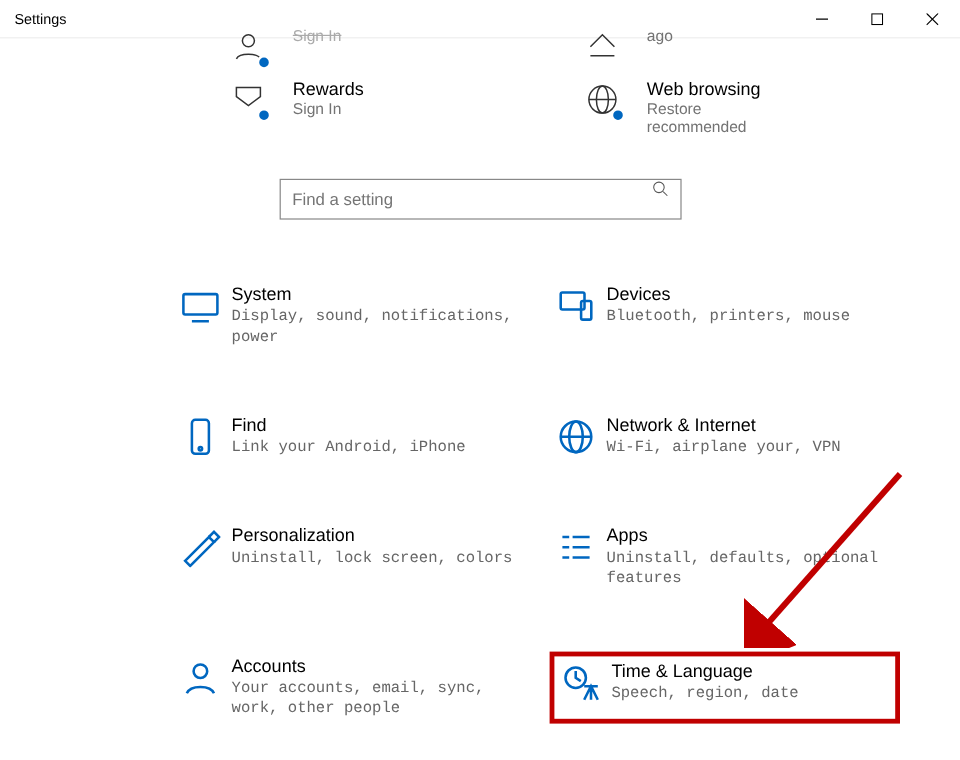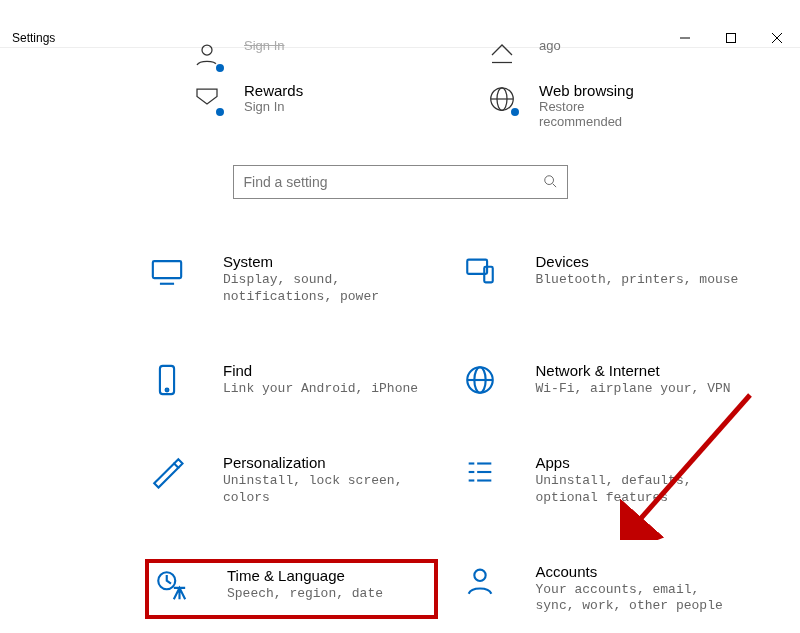--- a/index.html
+++ b/index.html
@@ -1,35 +1,35 @@
 <!DOCTYPE html>
 <html><head>
 <meta charset="utf-8">
 <style>
   * { box-sizing: border-box; margin: 0; padding: 0; }
   body { font-family: "Segoe UI", Arial, sans-serif; background: #fff; color: #000; width: 800px; height: 633px; overflow: hidden; position: relative; }
-  .titlebar { height: 20px; display: flex; align-items: center; justify-content: space-between; padding-left: 12px; border-bottom: 1px solid #eee; margin-top: 28px; }
+  .titlebar { height: 32px; display: flex; align-items: center; justify-content: space-between; padding-left: 12px; border-bottom: 1px solid #eee; }
   .titlebar .title { font-size: 12px; }
   .win-controls { display: flex; height: 100%; }
   .win-btn { width: 46px; display: flex; align-items: center; justify-content: center; font-size: 12px; color:#000; }
 
   .status-row { display: flex; padding: 0 40px 10px 190px; gap: 20px; }
   .status-item { display: flex; gap: 20px; flex: 1; align-items: flex-start; }
   .status-icon { width: 34px; height: 34px; display:flex; align-items:center; justify-content:center; position:relative; }
   .blue-dot { position:absolute; bottom:-2px; right:-2px; width:12px; height:12px; border-radius:50%; background:#0067c0; border:2px solid #fff; }
   .status-txt .s-title { font-size: 15px; color:#000; }
   .status-txt .s-sub { font-size: 13px; color:#737373; }
 
   .search-wrap { display:flex; justify-content:center; margin-top:26px; margin-bottom:50px; }
-  .search-box { width: 335px; height: 34px; border:1px solid #888; display:flex; align-items:center; padding: 0 10px; gap:24px; }
+  .search-box { width: 335px; height: 34px; border:1px solid #888; display:flex; padding: 0 10px; gap:24px; }
   .search-box input { border:none; outline:none; flex:1; font-size:14px; color:#555; background:transparent; }
   .search-box .sicon { font-size:13px; color:#555; }
 
   .grid { padding: 0 50px 0 145px; display:grid; grid-template-columns: 1fr 1fr; column-gap: 20px; row-gap: 48px; }
-  .cat { display:flex; gap: 38px; align-items:flex-start; padding:4px 4px; }
+  .cat { display:flex; gap: 8px; align-items:flex-start; padding:4px 4px; }
   .cat-icon { width:36px; height:36px; flex-shrink:0; display:flex; align-items:center; justify-content:center; }
   .cat-icon svg { stroke:#0067c0; fill:none; stroke-width:1.5; }
   .cat-txt .c-title { font-size: 15px; color:#000; margin-bottom:2px; }
   .cat-txt .c-sub { font-size: 13px; color:#666; line-height:1.3;font-family:Liberation Mono, monospace; }
 
   .highlight { border: 4px solid #c00000; }
 
   .arrow { position:absolute; left:620px; top:390px; width:140px; height:150px; pointer-events:none; }
 </style>
 </head>
@@ -203,44 +203,44 @@
           <line x1="4" y1="18" x2="8" y2="18"></line>
           <line x1="10" y1="18" x2="20" y2="18"></line>
         </svg>
     </div>
     <div class="cat-txt">
       <div class="c-title">Apps</div>
       <div class="c-sub">Uninstall, defaults, optional features</div>
     </div>
   </div>
 
+  <div class="cat">
+    <div class="cat-icon">
+      <svg width="34" height="34" viewBox="0 0 24 24">
+          <circle cx="12" cy="8" r="4"></circle>
+          <path d="M4 21c2-5 14-5 16 0"></path>
+        </svg>
+    </div>
+    <div class="cat-txt">
+      <div class="c-title">Accounts</div>
+      <div class="c-sub">Your accounts, email, sync, work, other people</div>
+    </div>
+  </div>
+
   <div class="cat highlight">
     <div class="cat-icon">
       <svg width="34" height="34" viewBox="0 0 24 24">
           <circle cx="9" cy="9" r="6"></circle>
           <path d="M9 5v4l3 2"></path>
           <path d="M14 14h8M18 14v8M14 22l4-8 4 8"></path>
         </svg>
     </div>
     <div class="cat-txt">
       <div class="c-title">Time &amp; Language</div>
       <div class="c-sub">Speech, region, date</div>
-    </div>
-  </div>
-
-  <div class="cat">
-    <div class="cat-icon">
-      <svg width="34" height="34" viewBox="0 0 24 24">
-          <circle cx="12" cy="8" r="4"></circle>
-          <path d="M4 21c2-5 14-5 16 0"></path>
-        </svg>
-    </div>
-    <div class="cat-txt">
-      <div class="c-title">Accounts</div>
-      <div class="c-sub">Your accounts, email, sync, work, other people</div>
     </div>
   </div>
 
 </div>
 
 <svg class="arrow" viewBox="0 0 140 150">
   <defs>
       <marker id="ah" markerWidth="12" markerHeight="12" refX="2" refY="6" orient="auto">
         <path d="M0,0 L12,6 L0,12 z" fill="#c00000"></path>
       </marker>

